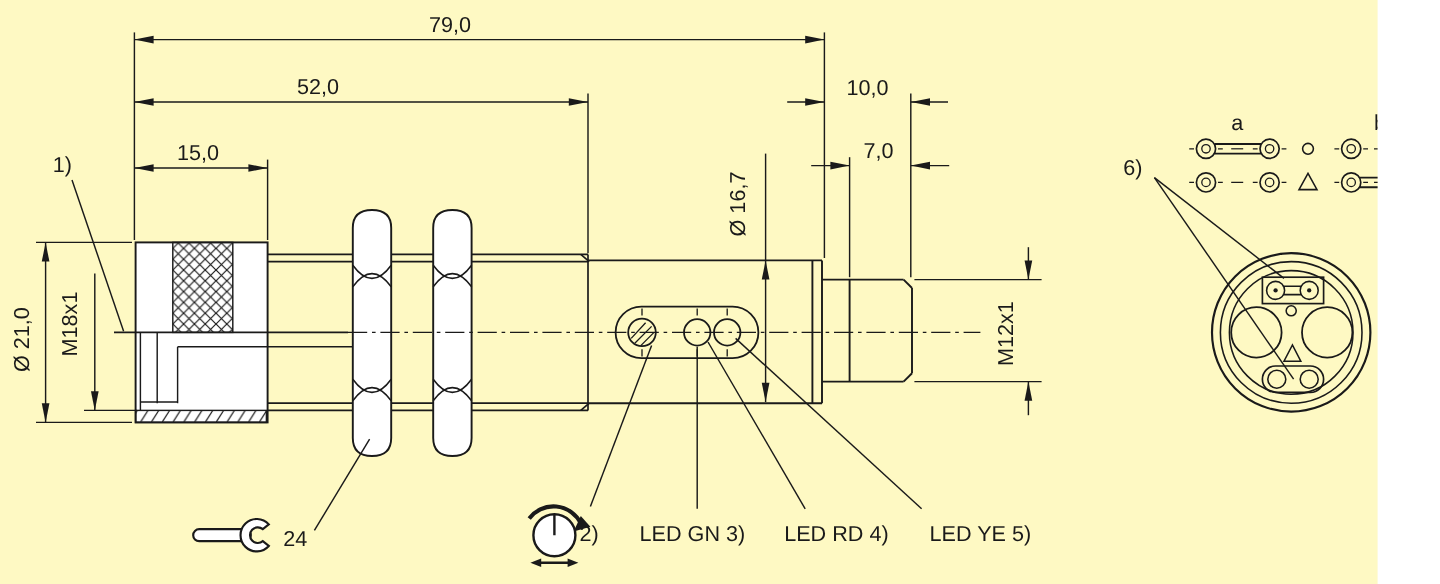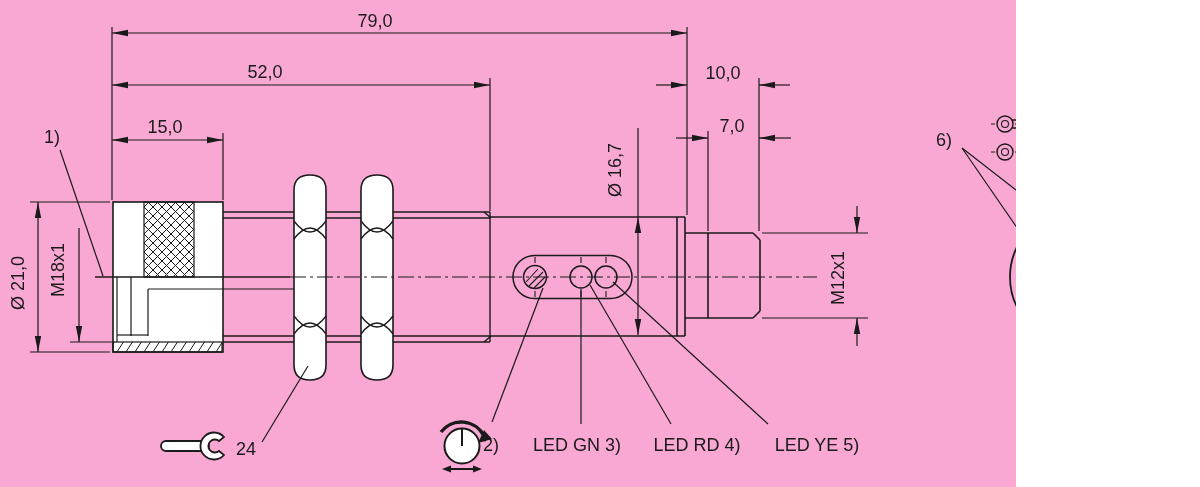--- a/index.html
+++ b/index.html
@@ -1,16 +1,16 @@
 <!DOCTYPE html>
 <html><head>
 <meta charset="utf-8">
 <style>
   html,body{margin:0;padding:0;background:#fff;}
-  .canvas{position:relative;width:1016px;height:487px;background:#f9a8d4;overflow:hidden;
+  .canvas{position:relative;width:1148px;height:487px;background:#fef9c3;overflow:hidden;
           font-family:"Liberation Sans", sans-serif;text-decoration:underline;}
   svg text{fill:#1a1a1a;font-family:"Liberation Sans", sans-serif;font-size:18px;}
   svg .ln{stroke:#1a1a1a;fill:none;}
 </style>
 </head>
 <body>
 
 <div class="canvas">
 <svg width="1200" height="487" viewBox="0 0 1200 487">
   <defs>

